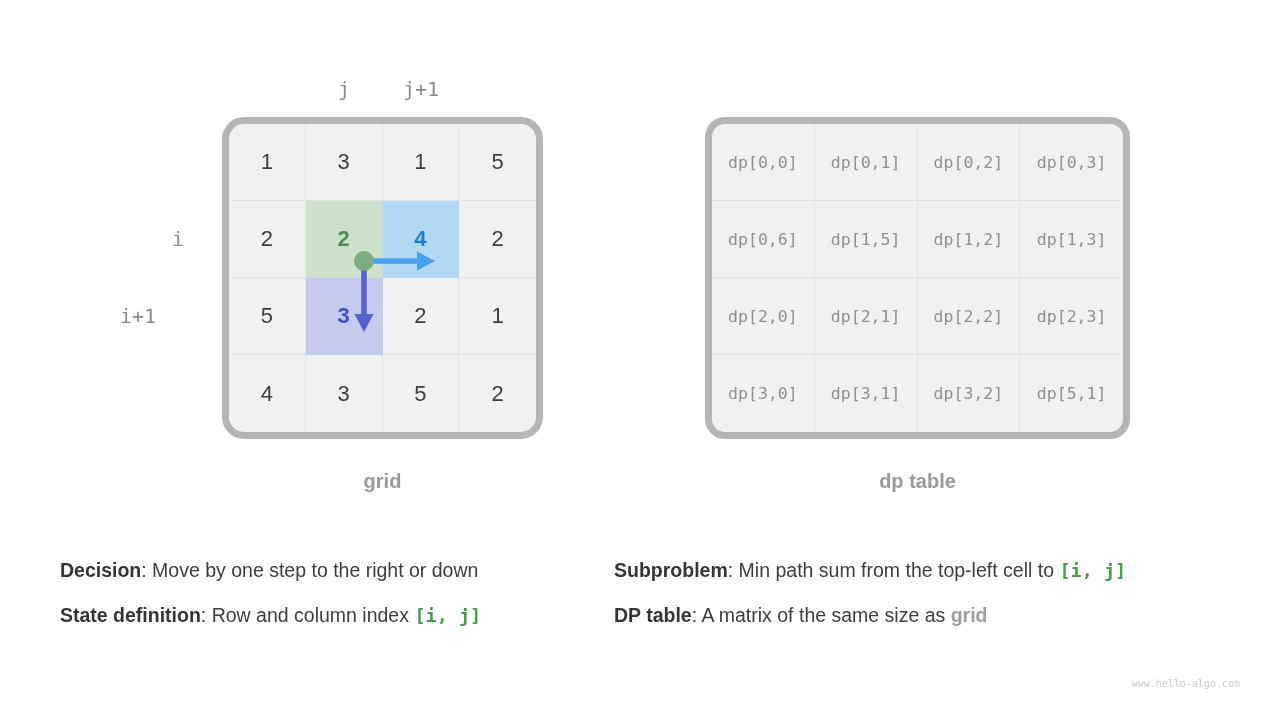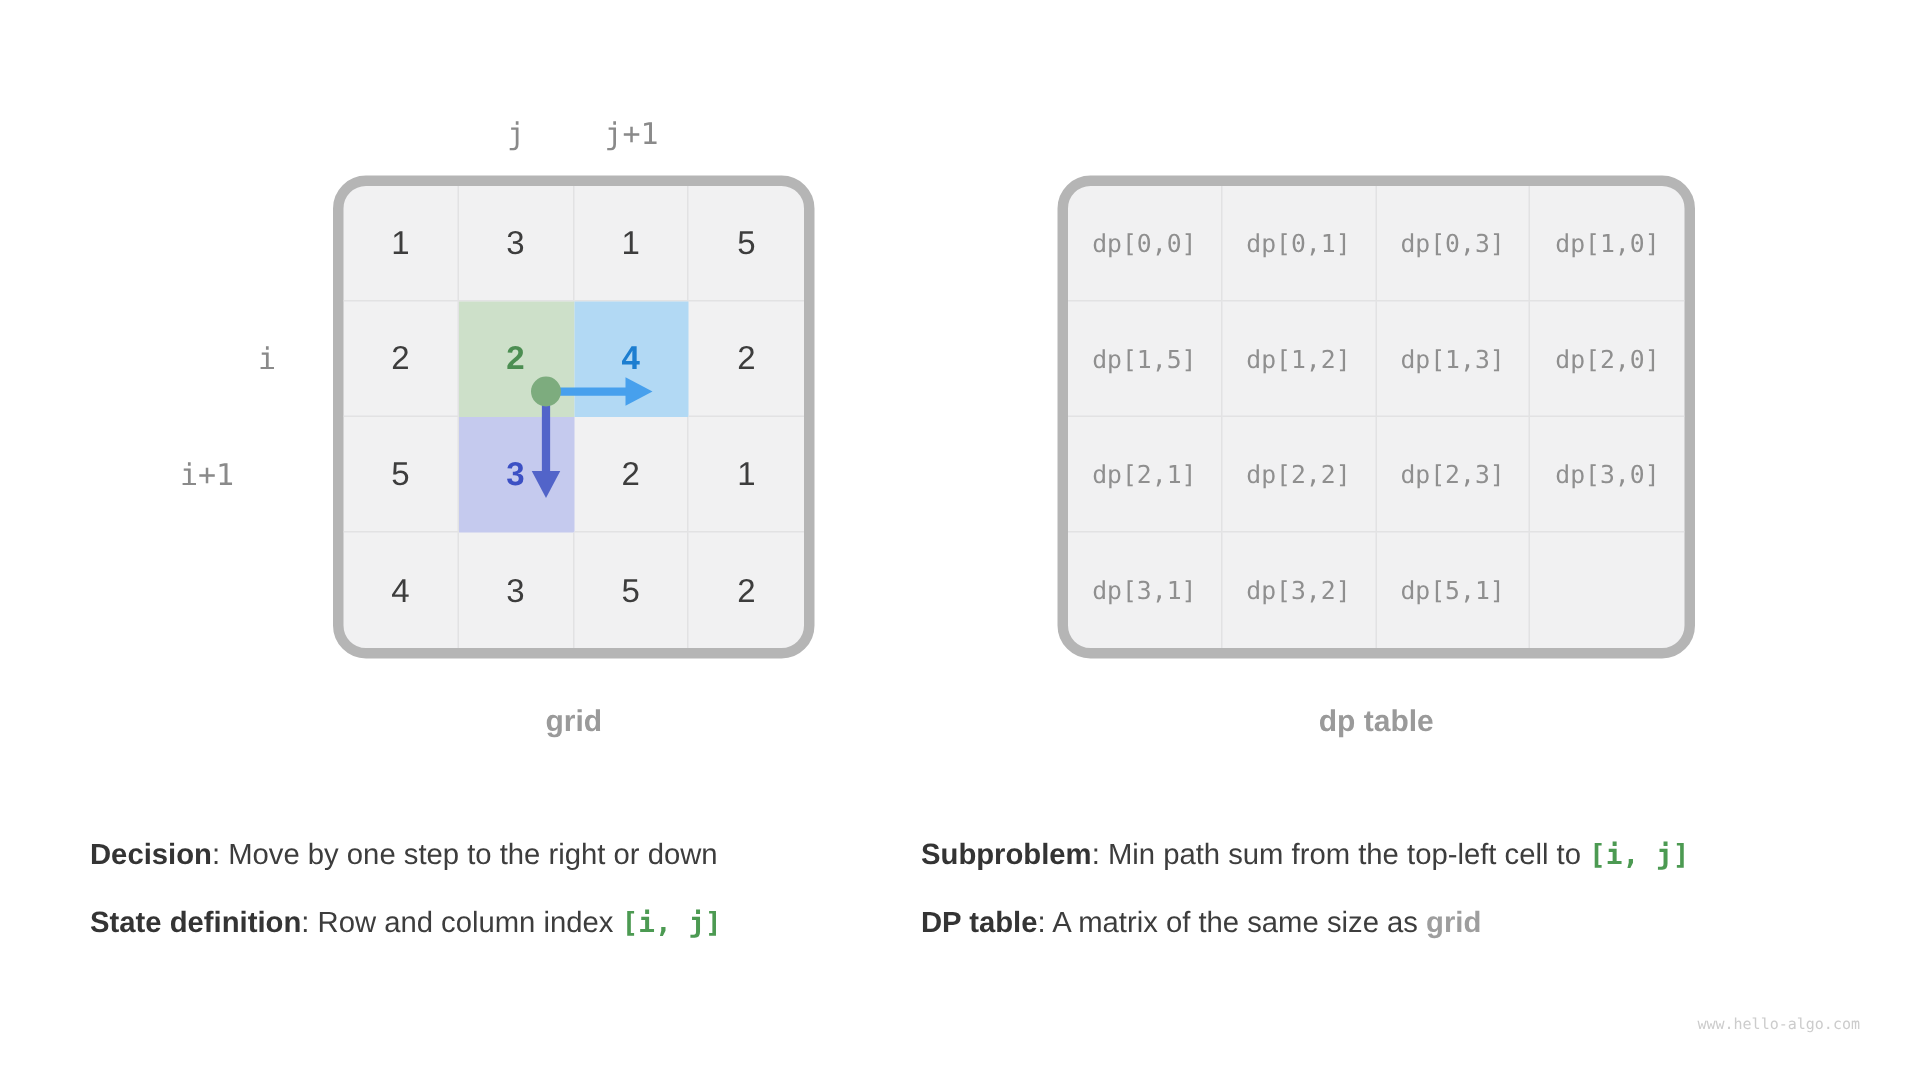--- a/index.html
+++ b/index.html
@@ -17,21 +17,21 @@
   }
   
   .table-box {
     position: absolute;
     box-sizing: border-box;
     border: 7px solid #b5b5b5;
     border-radius: 22px;
     background: #f1f1f2;
   }
   #grid-table { left: 222px; top: 117px; width: 321px; height: 322px; }
-  #dp-table   { left: 705px; top: 117px; width: 425px; height: 322px; }
+  #dp-table   { left: 705px; top: 117px; width: 425px; height: 322px; border-radius: 20px; }
   .cells {
     position: absolute;
     inset: 0;
     display: grid;
     grid-template-columns: repeat(4, 1fr);
     grid-template-rows: repeat(4, 1fr);
     border-radius: 15px;
     overflow: hidden;
   }
   .cell {
@@ -199,25 +199,28 @@
 
   <div class="table-box" id="dp-table">
     <div class="cells">
       <div class="cell">
           <span>dp[0,0]</span>
         </div>
       <div class="cell">
           <span>dp[0,1]</span>
         </div>
       <div class="cell">
+          <span>dp[0,2]</span>
+        </div>
+      <div class="cell">
           <span>dp[0,3]</span>
         </div>
 
       <div class="cell">
-          <span>dp[1,0]</span>
+          <span>dp[0,6]</span>
         </div>
       <div class="cell">
           <span>dp[1,5]</span>
         </div>
       <div class="cell">
           <span>dp[1,2]</span>
         </div>
       <div class="cell">
           <span>dp[1,3]</span>
         </div>

